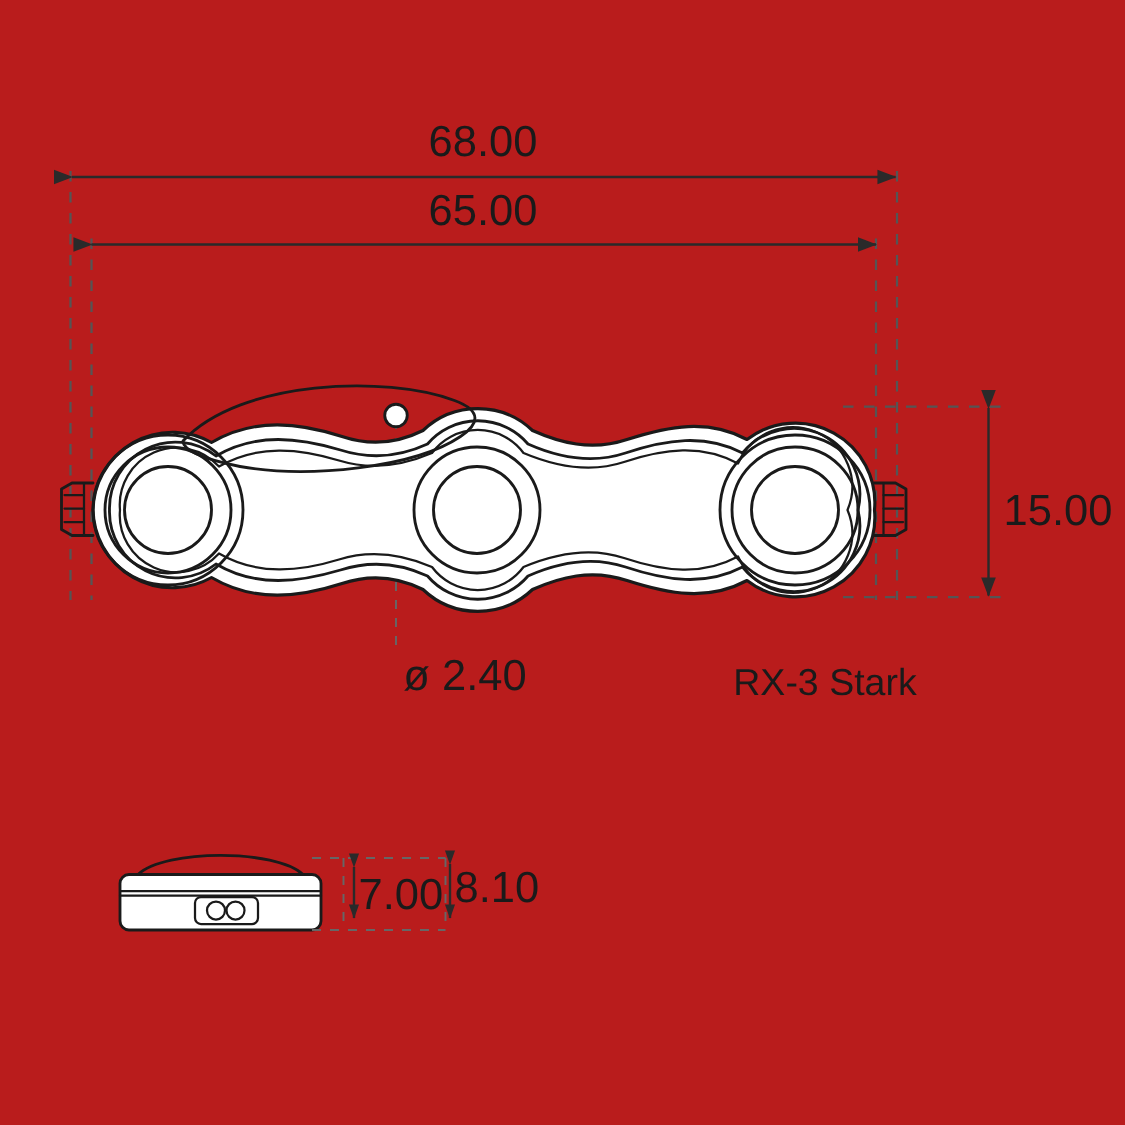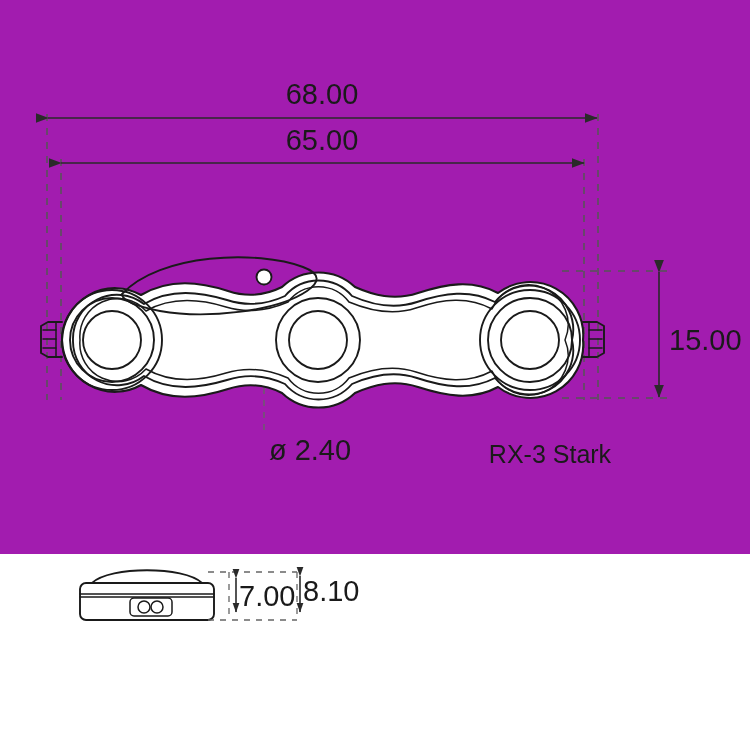--- a/index.html
+++ b/index.html
@@ -9,22 +9,22 @@
   }
   body {
     width: 750px;
     height: 750px;
     font-family: "Liberation Sans", sans-serif;
     overflow: hidden;
   }
   #drawing-root {
     position: relative;
     width: 750px;
-    height: 554px;
-    background: #a21caf;
+    height: 750px;
+    background: #b91c1c;
   }
   svg#cad {
     display: block;
     width: 750px;
     height: 750px;
   }
   .dim-text {
     font-family: "Liberation Sans", sans-serif;
     font-size: 29px;
     fill: #1a1a1a;

